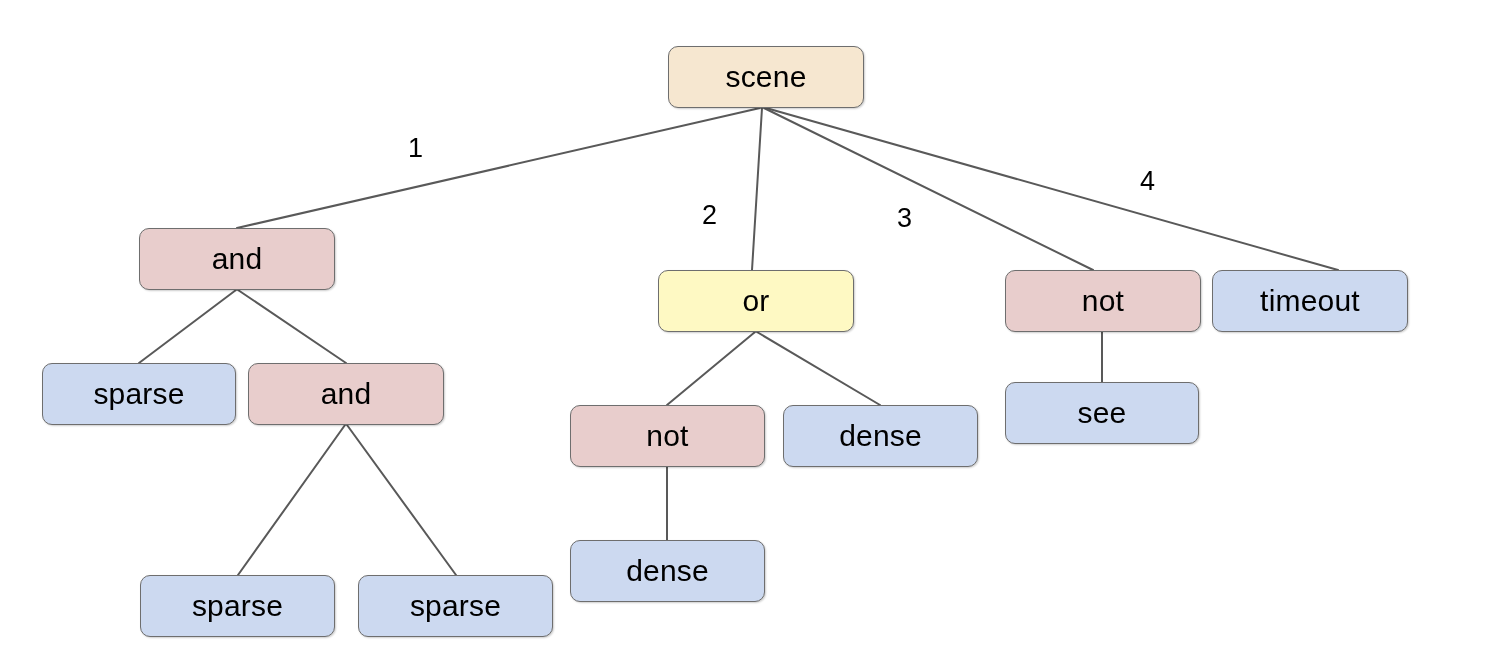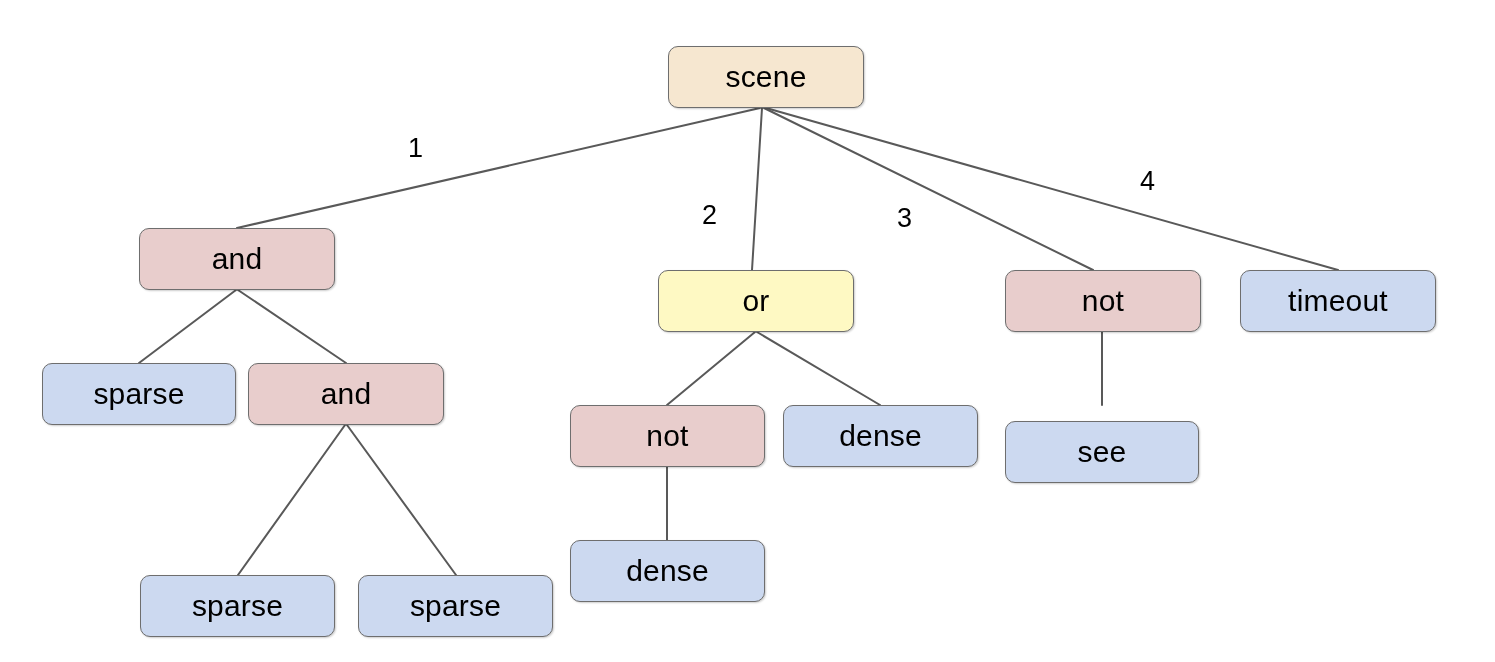--- a/index.html
+++ b/index.html
@@ -74,36 +74,36 @@
       </div>
       <div class="node" style="left: 139px; top: 228px; width: 196px; height: 62px; background: rgb(232, 205, 204); border-color: rgb(110, 110, 110);">
         <span class="node-label">and</span>
       </div>
       <div class="node" style="left: 658px; top: 270px; width: 196px; height: 62px; background: #fef9c3; border-color: rgb(110, 110, 110);">
         <span class="node-label">or</span>
       </div>
       <div class="node" style="left: 1005px; top: 270px; width: 196px; height: 62px; background: rgb(232, 205, 204); border-color: rgb(110, 110, 110);">
         <span class="node-label">not</span>
       </div>
-      <div class="node" style="left: 1240px; top: 270px; width: 196px; height: 62px; background: rgb(204, 217, 240); border-color: rgb(110, 110, 110);">
+      <div class="node" style="left: 1212px; top: 270px; width: 196px; height: 62px; background: rgb(204, 217, 240); border-color: rgb(110, 110, 110);">
         <span class="node-label">timeout</span>
       </div>
       <div class="node" style="left: 42px; top: 363px; width: 194px; height: 62px; background: rgb(204, 217, 240); border-color: rgb(110, 110, 110);">
         <span class="node-label">sparse</span>
       </div>
       <div class="node" style="left: 248px; top: 363px; width: 196px; height: 62px; background: rgb(232, 205, 204); border-color: rgb(110, 110, 110);">
         <span class="node-label">and</span>
       </div>
       <div class="node" style="left: 570px; top: 405px; width: 195px; height: 62px; background: rgb(232, 205, 204); border-color: rgb(110, 110, 110);">
         <span class="node-label">not</span>
       </div>
       <div class="node" style="left: 783px; top: 405px; width: 195px; height: 62px; background: rgb(204, 217, 240); border-color: rgb(110, 110, 110);">
         <span class="node-label">dense</span>
       </div>
-      <div class="node" style="left: 1005px; top: 421px; width: 194px; height: 62px; background: rgb(204, 217, 240); border-color: rgb(110, 110, 110);">
+      <div class="node" style="left: 1005px; top: 382px; width: 194px; height: 62px; background: rgb(204, 217, 240); border-color: rgb(110, 110, 110);">
         <span class="node-label">see</span>
       </div>
       <div class="node" style="left: 140px; top: 575px; width: 195px; height: 62px; background: rgb(204, 217, 240); border-color: rgb(110, 110, 110);">
         <span class="node-label">sparse</span>
       </div>
       <div class="node" style="left: 358px; top: 575px; width: 195px; height: 62px; background: rgb(204, 217, 240); border-color: rgb(110, 110, 110);">
         <span class="node-label">sparse</span>
       </div>
       <div class="node" style="left: 570px; top: 540px; width: 195px; height: 62px; background: rgb(204, 217, 240); border-color: rgb(110, 110, 110);">
         <span class="node-label">dense</span>

